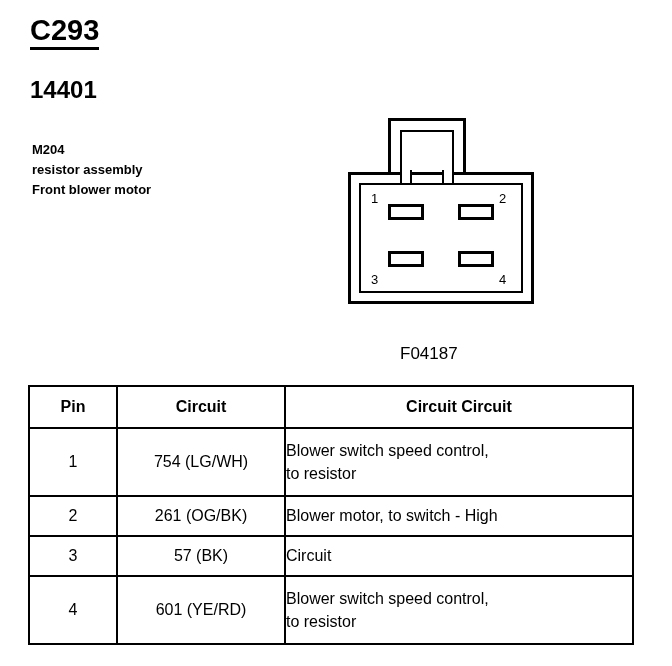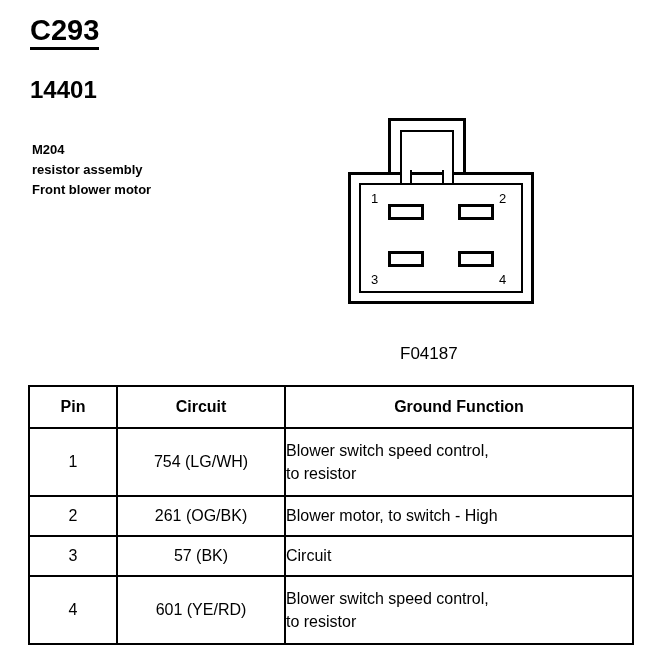--- a/index.html
+++ b/index.html
@@ -228,21 +228,21 @@
   <table class="pin-table">
     <colgroup>
       <col class="col-pin">
       <col class="col-circuit">
       <col class="col-function">
     </colgroup>
     <thead>
       <tr>
         <th>Pin</th>
         <th>Circuit</th>
-        <th>Ground Function</th>
+        <th>Circuit Circuit</th>
       </tr>
     </thead>
     <tbody>
       <tr class="row-tall">
         <td class="cell-center">1</td>
         <td class="cell-center">754 (LG/WH)</td>
         <td class="cell-left">
           <div class="fn-line">Blower switch speed control,</div>
           <div class="fn-line">to resistor</div>
         </td>

